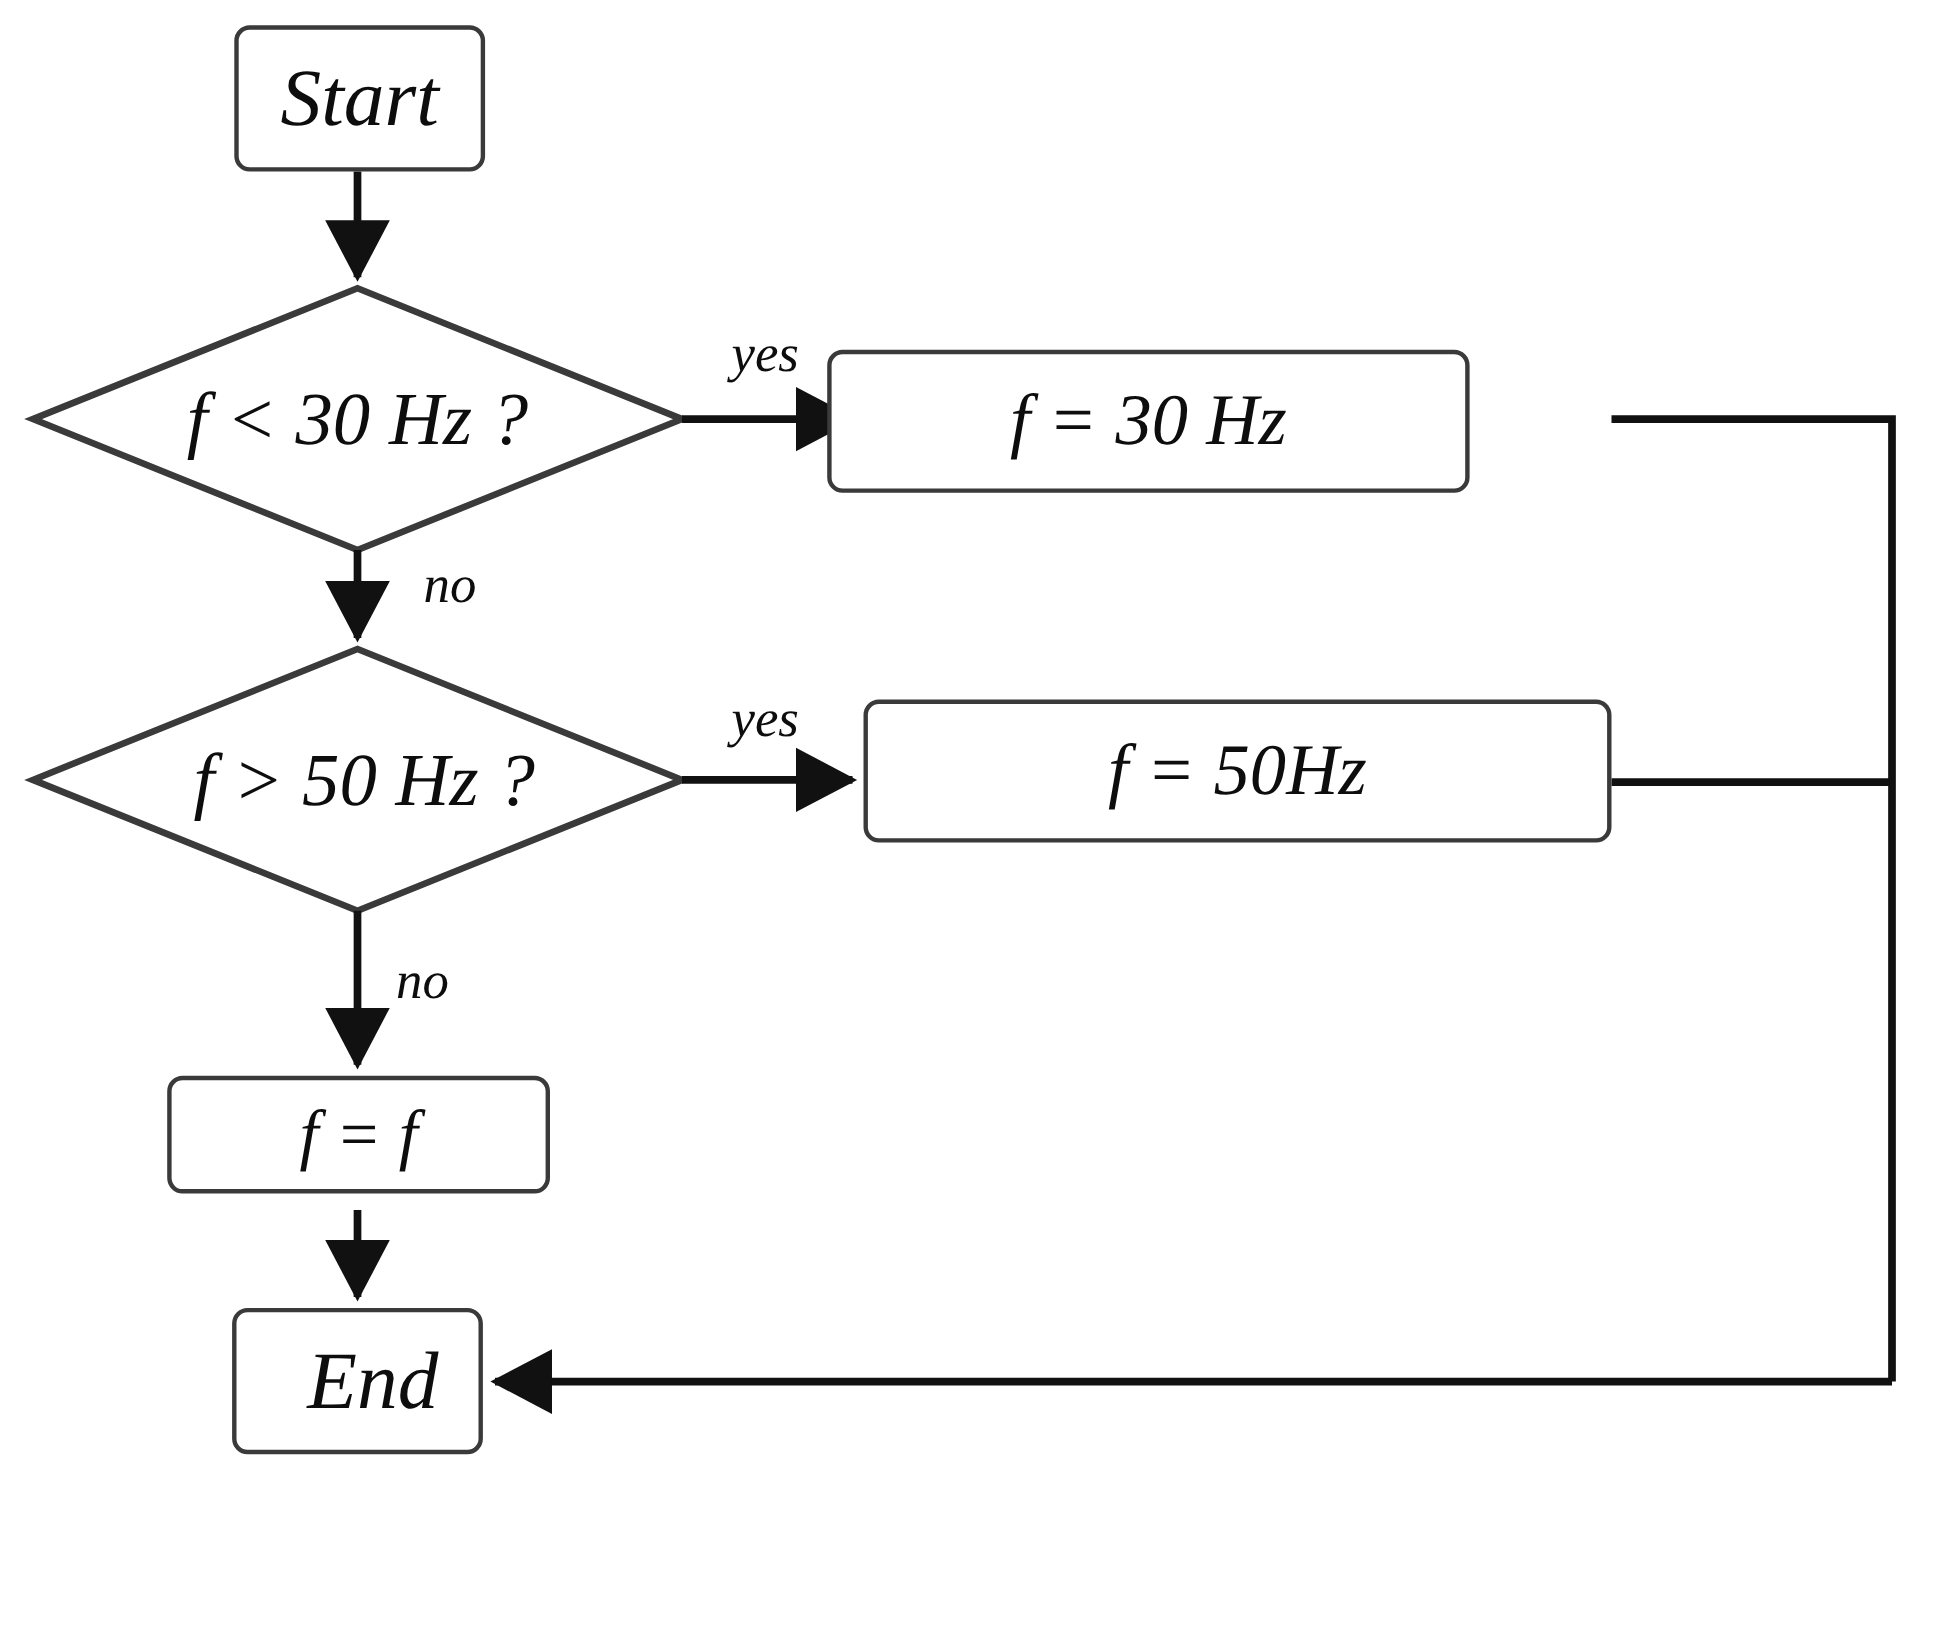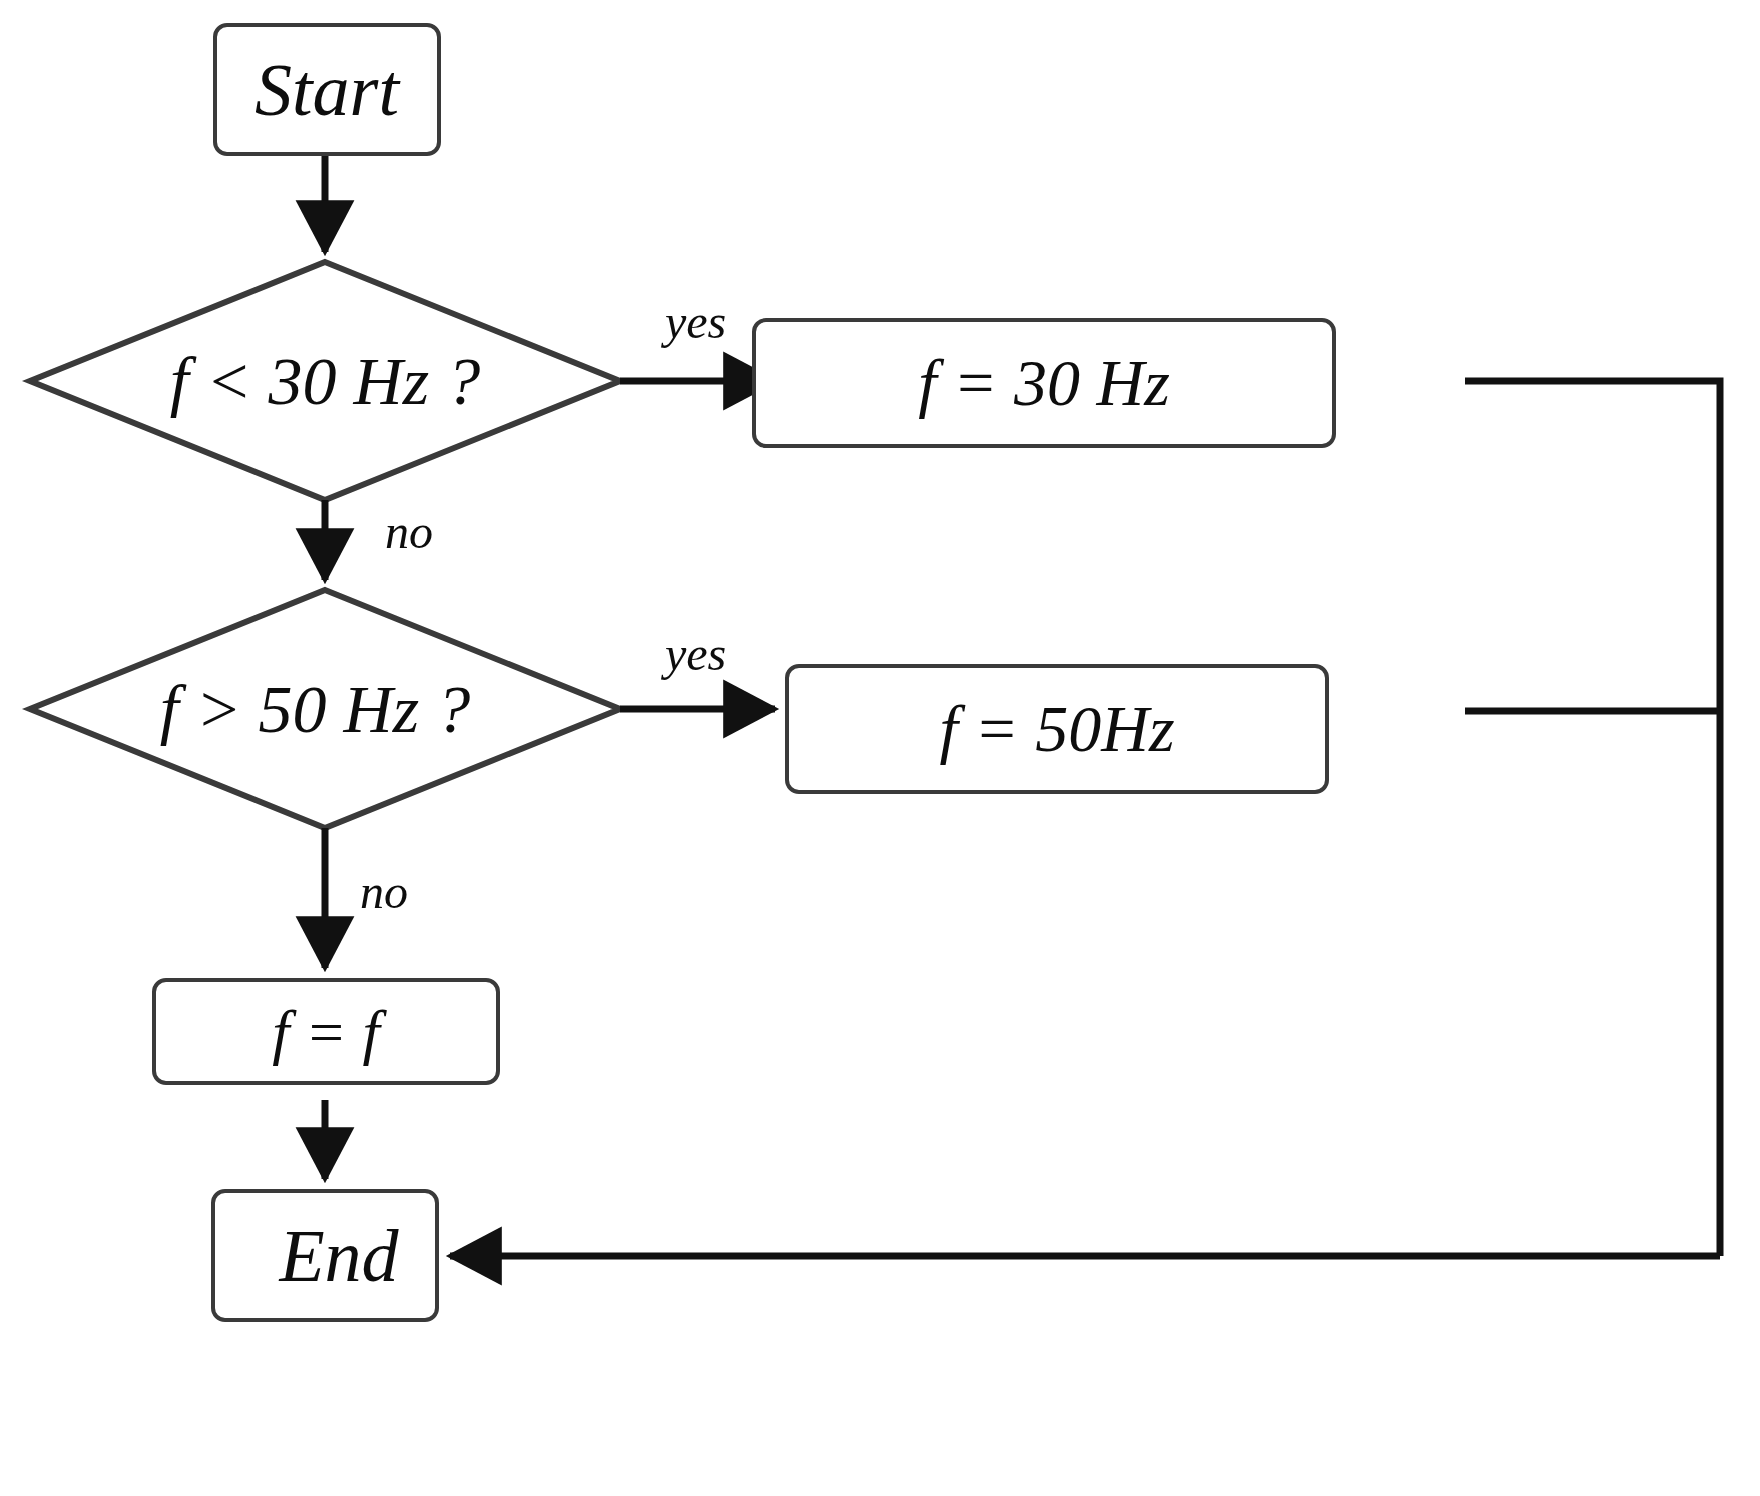--- a/index.html
+++ b/index.html
@@ -67,31 +67,31 @@
     left: 213px; top: 23px; width: 228px; height: 133px;
   }
   #node-start .nodetext { font-size: 74px; }
 
   #node-decision-1-label {
     left: 30px; top: 262px; width: 590px; height: 238px;
   }
   #node-decision-1-label .nodetext { font-size: 68px; }
 
   #node-decision-2-label {
-    left: 20px; top: 590px; width: 590px; height: 238px;
+    left: 36px; top: 590px; width: 590px; height: 238px;
   }
   #node-decision-2-label .nodetext { font-size: 68px; }
 
   #node-set-30 {
     left: 752px; top: 318px; width: 584px; height: 130px;
   }
   #node-set-30 .nodetext { font-size: 66px; }
 
   #node-set-50 {
-    left: 785px; top: 664px; width: 544px; height: 130px;
+    left: 785px; top: 636px; width: 680px; height: 130px;
   }
   #node-set-50 .nodetext { font-size: 66px; }
 
   #node-keep-f {
     left: 152px; top: 978px; width: 348px; height: 107px;
   }
   #node-keep-f .nodetext { font-size: 62px; }
 
   #node-end {
     left: 211px; top: 1189px; width: 228px; height: 133px; padding-left: 28px;

